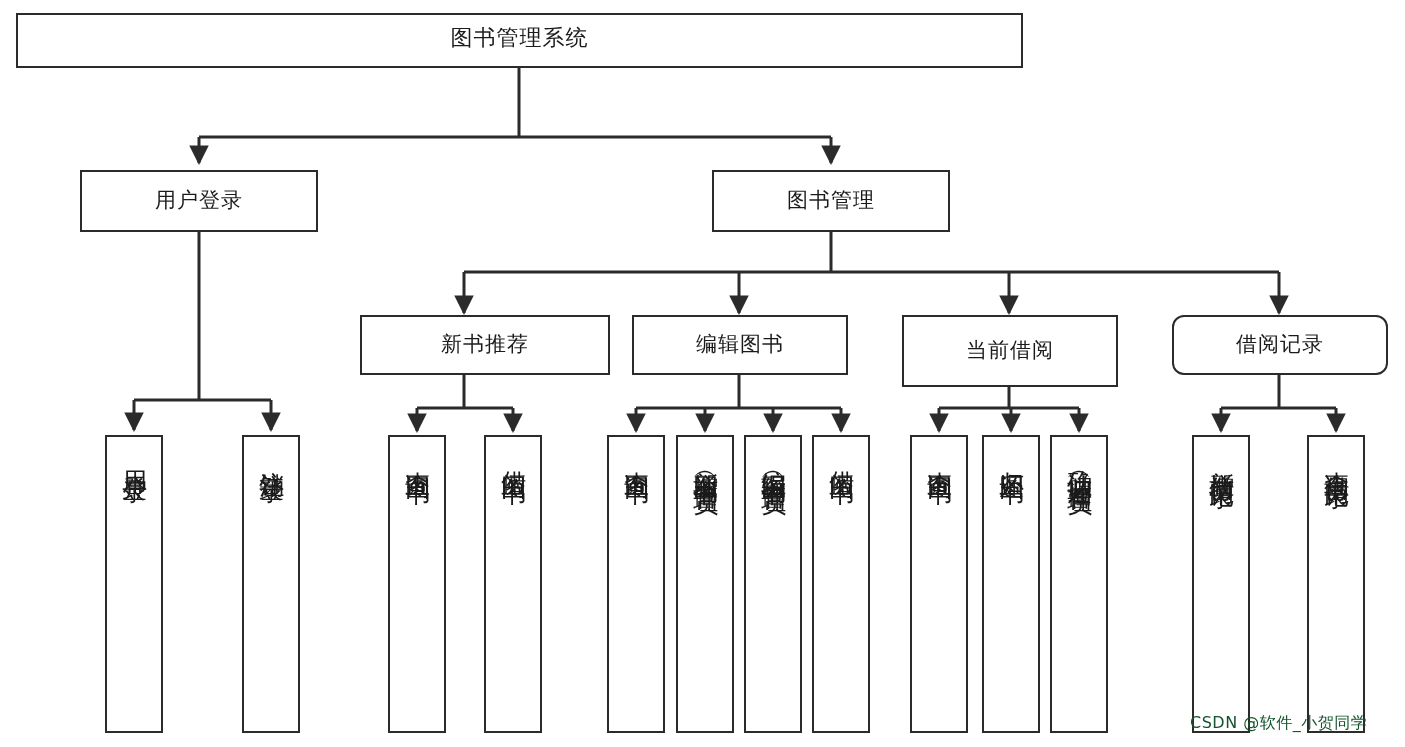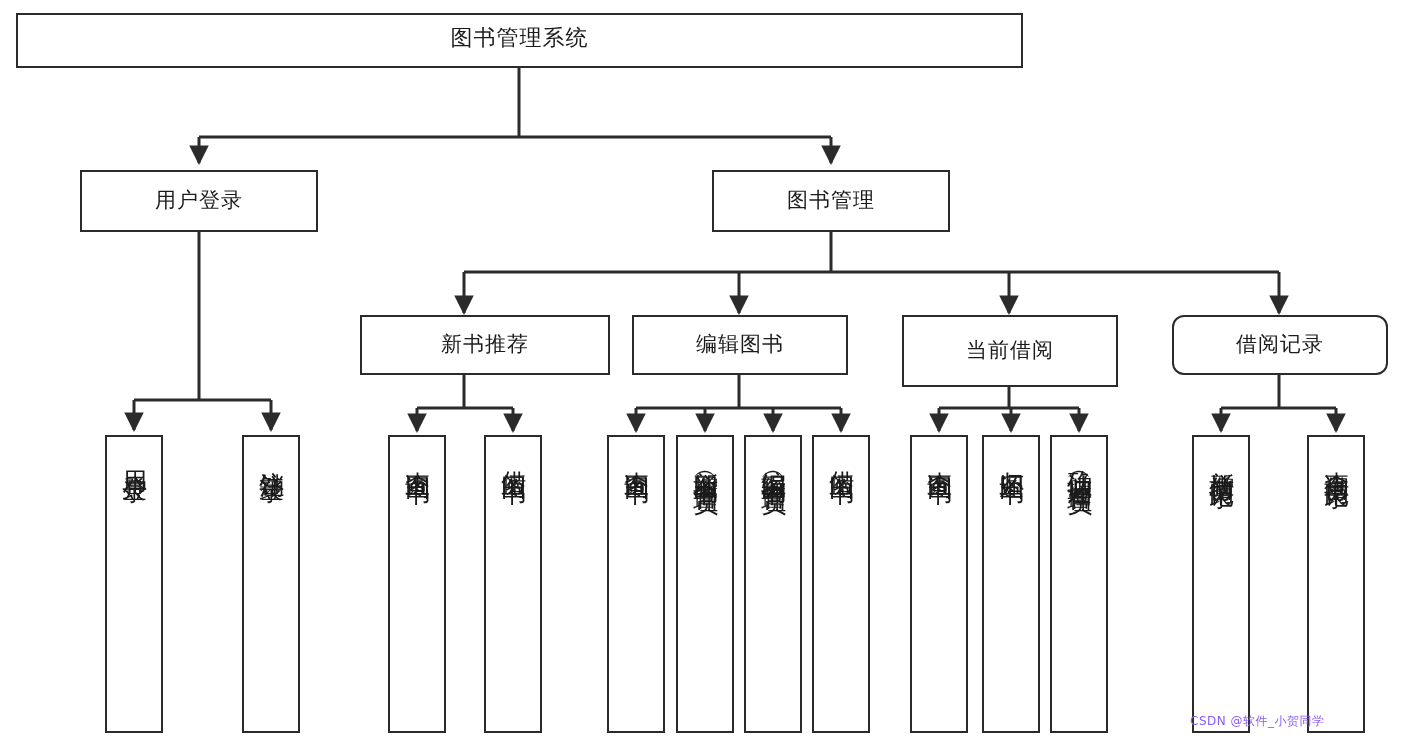--- a/index.html
+++ b/index.html
@@ -60,22 +60,22 @@
     white-space:nowrap;
     max-height:272px;
   }
   .node.vert.tall .label{
     max-height:288px;
   }
   .watermark{
     position:absolute;
     left:1190px;
     top:713px;
-    font-size:12px;
-    color:#8b5cf6;
+    font-size:16px;
+    color:#14532d;
     letter-spacing:0.5px;
     white-space:nowrap;
     z-index:3;
     user-select:none;
   }
 </style>
 </head>
 <body>
 
 <div id="diagram">

